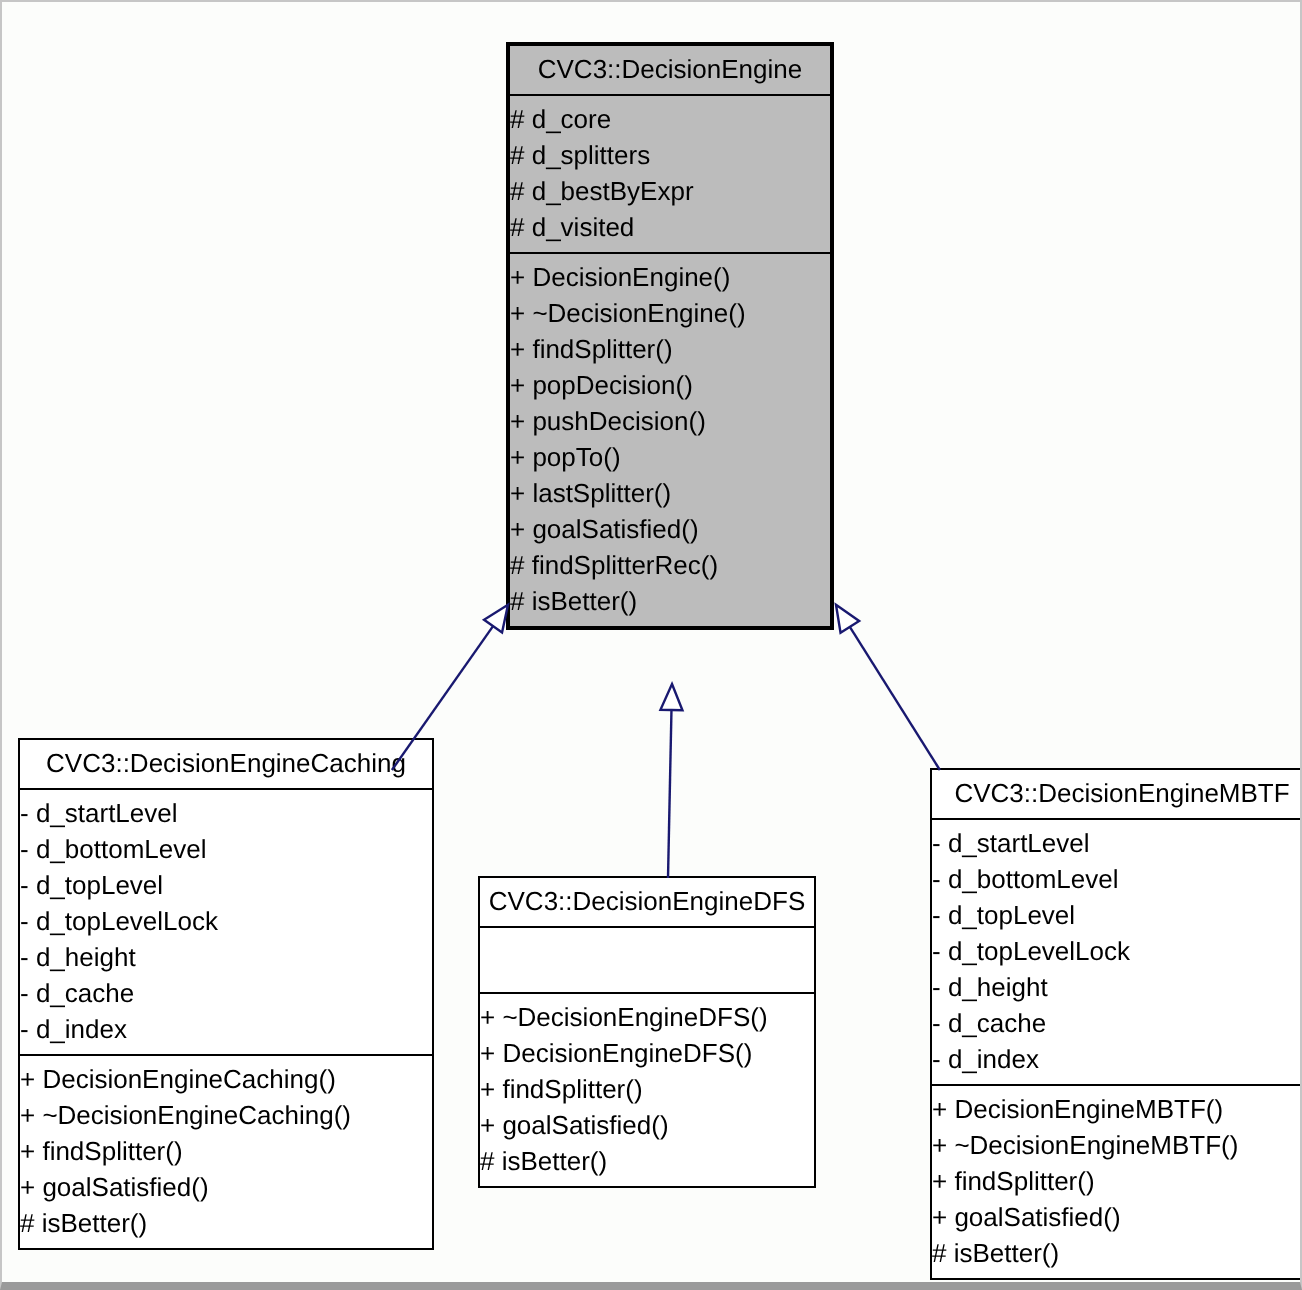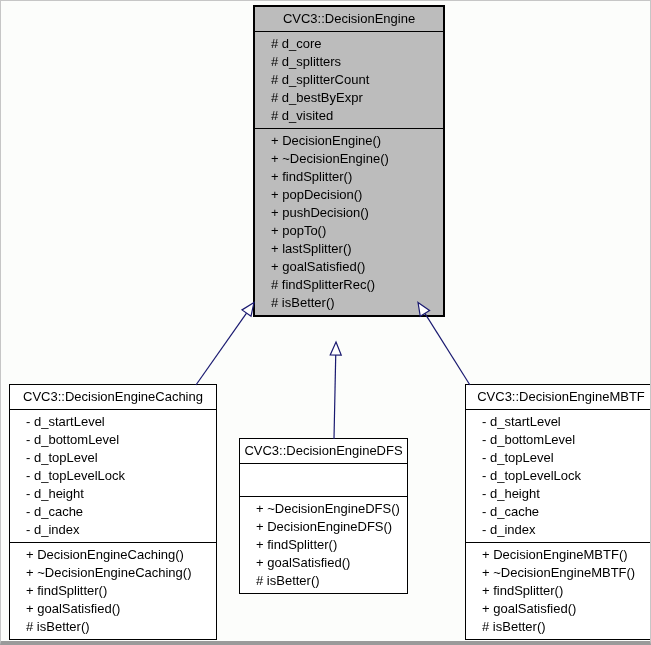--- a/index.html
+++ b/index.html
@@ -35,53 +35,52 @@
   .class-title {
     text-align: center;
     height: 24px;
     line-height: 24px;
     border-bottom: 1px solid #000000;
     white-space: nowrap;
     overflow: hidden;
   }
   .compartment {
     border-bottom: 1px solid #000000;
-    padding: 3px 4px 3px 16px;
+    padding: 3px 4px 3px 0;
   }
   .compartment.attrs { min-height: 20px; }
   .compartment.methods { border-bottom: none; }
   .member-row {
     line-height: 18px;
     white-space: nowrap;
     overflow: hidden;
   }
   
-  #box-engine  { left: 252px; top: 4px;  width: 192px; }
-  #box-caching { left: 8px;   top: 383px; width: 208px; }
+  #box-engine  { left: 252px; top: 20px;  width: 164px; }
+  #box-caching { left: 8px;   top: 368px; width: 208px; }
   #box-dfs     { left: 238px; top: 437px; width: 169px; }
   #box-mbtf    { left: 464px; top: 383px; width: 192px; }
   #box-dfs .compartment.attrs { min-height: 26px; }
   #arrows {
     position: absolute;
     left: 0; top: 0;
     width: 100%; height: 100%;
     pointer-events: none;
   }
 </style>
 </head>
 <body>
 
 <div id="diagram">
 
   <div id="box-engine" class="class-box base">
     <div class="class-title">CVC3::DecisionEngine</div>
     <div class="compartment attrs">
         <div class="member-row"># d_core</div>
         <div class="member-row"># d_splitters</div>
-        <div class="member-row"># d_splitterCount</div>
         <div class="member-row"># d_bestByExpr</div>
         <div class="member-row"># d_visited</div>
       </div>
     <div class="compartment methods">
         <div class="member-row">+ DecisionEngine()</div>
         <div class="member-row">+ ~DecisionEngine()</div>
         <div class="member-row">+ findSplitter()</div>
         <div class="member-row">+ popDecision()</div>
         <div class="member-row">+ pushDecision()</div>
         <div class="member-row">+ popTo()</div>

